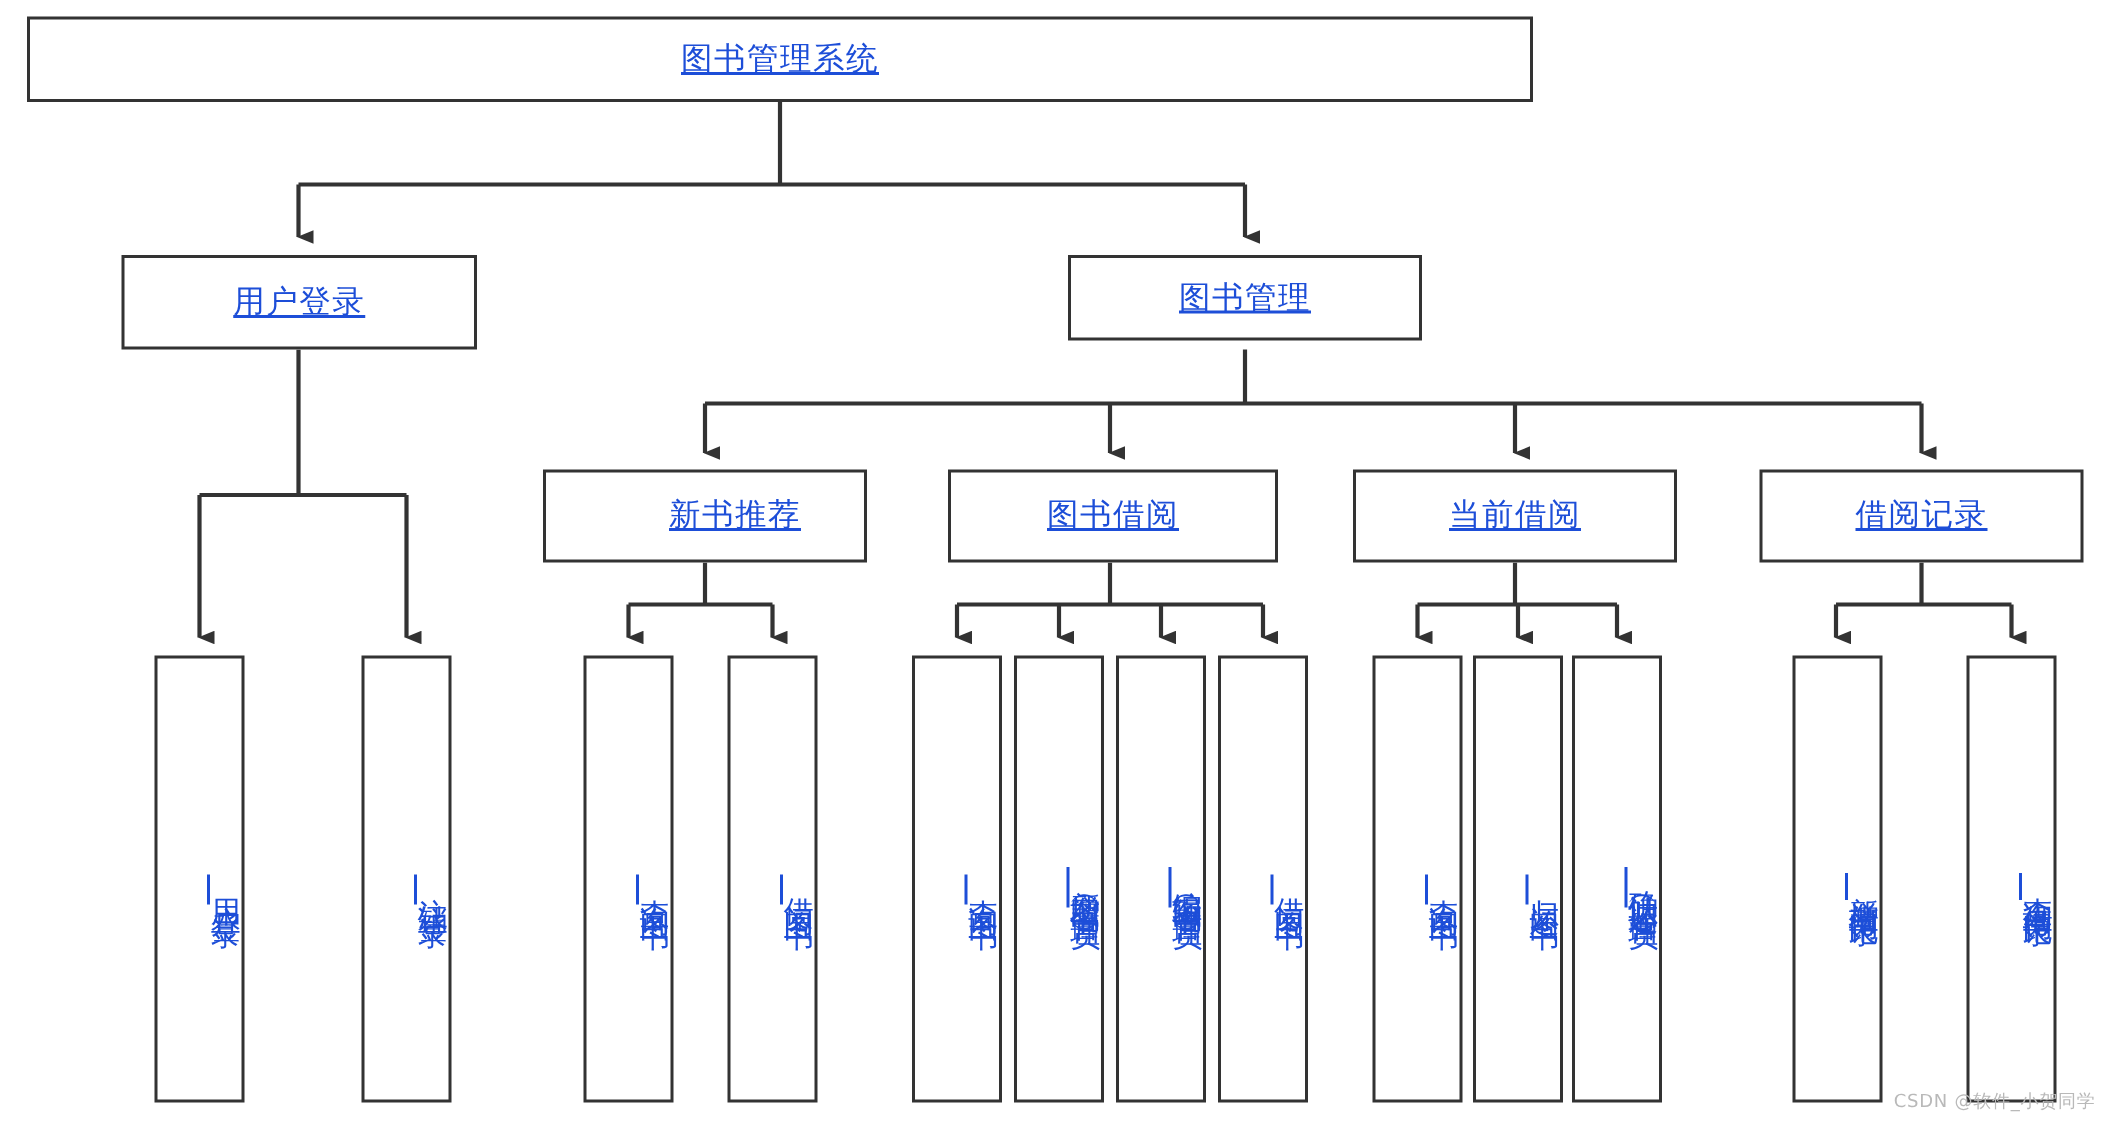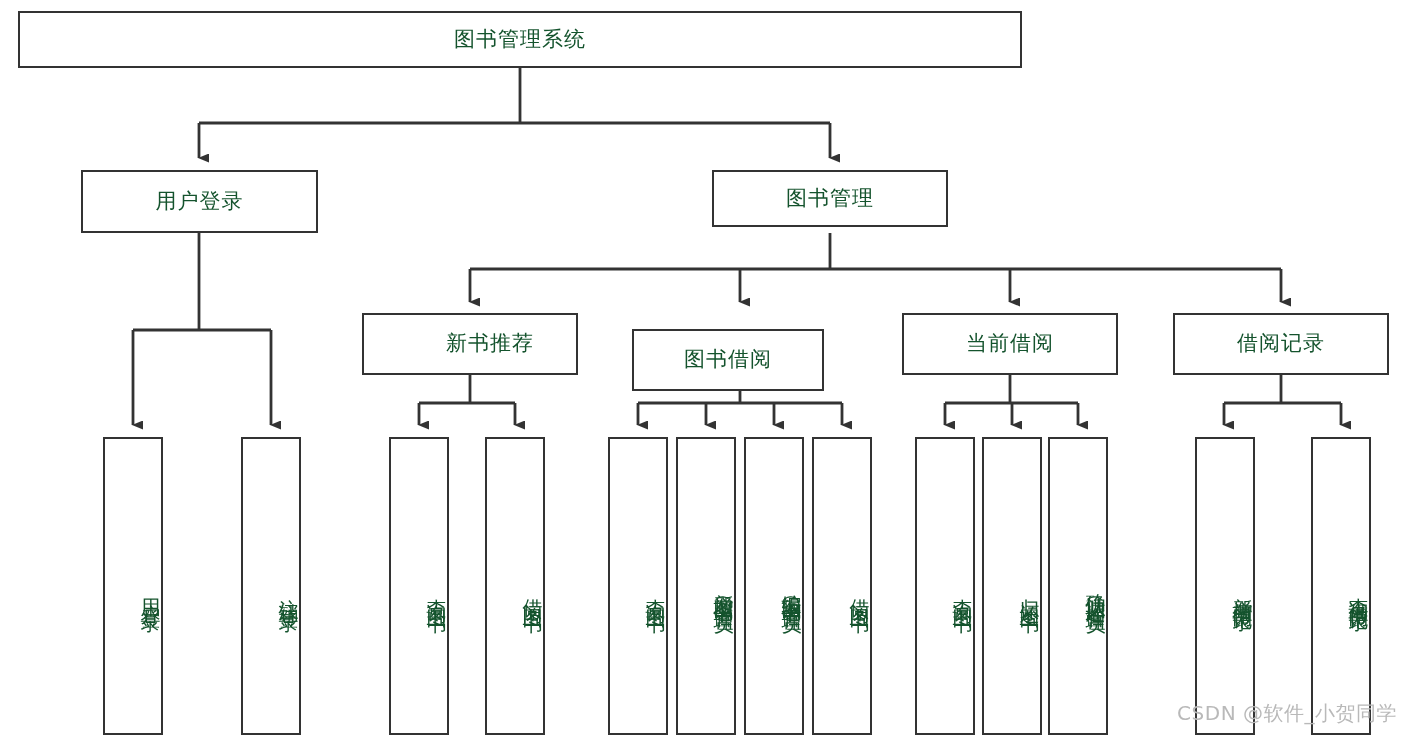--- a/index.html
+++ b/index.html
@@ -26,21 +26,22 @@
     pointer-events: none;
   }
   .node {
     position: absolute;
     box-sizing: border-box;
     border: 2.5px solid #333333;
     background: #ffffff;
     display: flex;
     align-items: center;
     justify-content: center;
-    color: #14532d;
+    color: #1d4ed8;
+    text-decoration: underline;
   }
   .node.horizontal {
     font-size: 21px;
     letter-spacing: 1px;
     line-height: 1.2;
   }
   .node.vertical {
     writing-mode: vertical-rl;
     text-orientation: upright;
     align-items: flex-start;
@@ -50,22 +51,22 @@
     letter-spacing: 5px;
     line-height: 1.0;
   }
   .node.vertical.tall-text {
     padding-top: 10px;
     letter-spacing: 3px;
   }
   .watermark {
     position: absolute;
     right: 8px;
-    bottom: 20px;
-    font-size: 20px;
+    bottom: 4px;
+    font-size: 12px;
     color: #b9b9b9;
     letter-spacing: 0.5px;
     white-space: nowrap;
   }
 </style>
 </head>
 <body>
 
 <div id="canvas">
 
@@ -120,21 +121,21 @@
   </svg>
 
   <div class="node horizontal" style="left:18px; top:11px; width:1004px; height:57px;">图书管理系统</div>
 
   <div class="node horizontal" style="left:81px; top:170px; width:237px; height:63px;">用户登录</div>
 
   <div class="node horizontal" style="left:712px; top:170px; width:236px; height:57px;">图书管理</div>
 
   <div class="node horizontal" style="left:362px; top:313px; width:216px; height:62px;padding-left:40px;">新书推荐</div>
 
-  <div class="node horizontal" style="left:632px; top:313px; width:192px; height:62px;margin-top:16px;">图书借阅</div>
+  <div class="node horizontal" style="left:632px; top:313px; width:220px; height:62px;">图书借阅</div>
 
   <div class="node horizontal" style="left:902px; top:313px; width:216px; height:62px;">当前借阅</div>
 
   <div class="node horizontal" style="left:1173px; top:313px; width:216px; height:62px;">借阅记录</div>
 
   <div class="node vertical" style="left:103px; top:437px; width:60px; height:298px;">用户登录</div>
 
   <div class="node vertical" style="left:241px; top:437px; width:60px; height:298px;">注销登录</div>
 
   <div class="node vertical" style="left:389px; top:437px; width:60px; height:298px;">查询图书</div>

